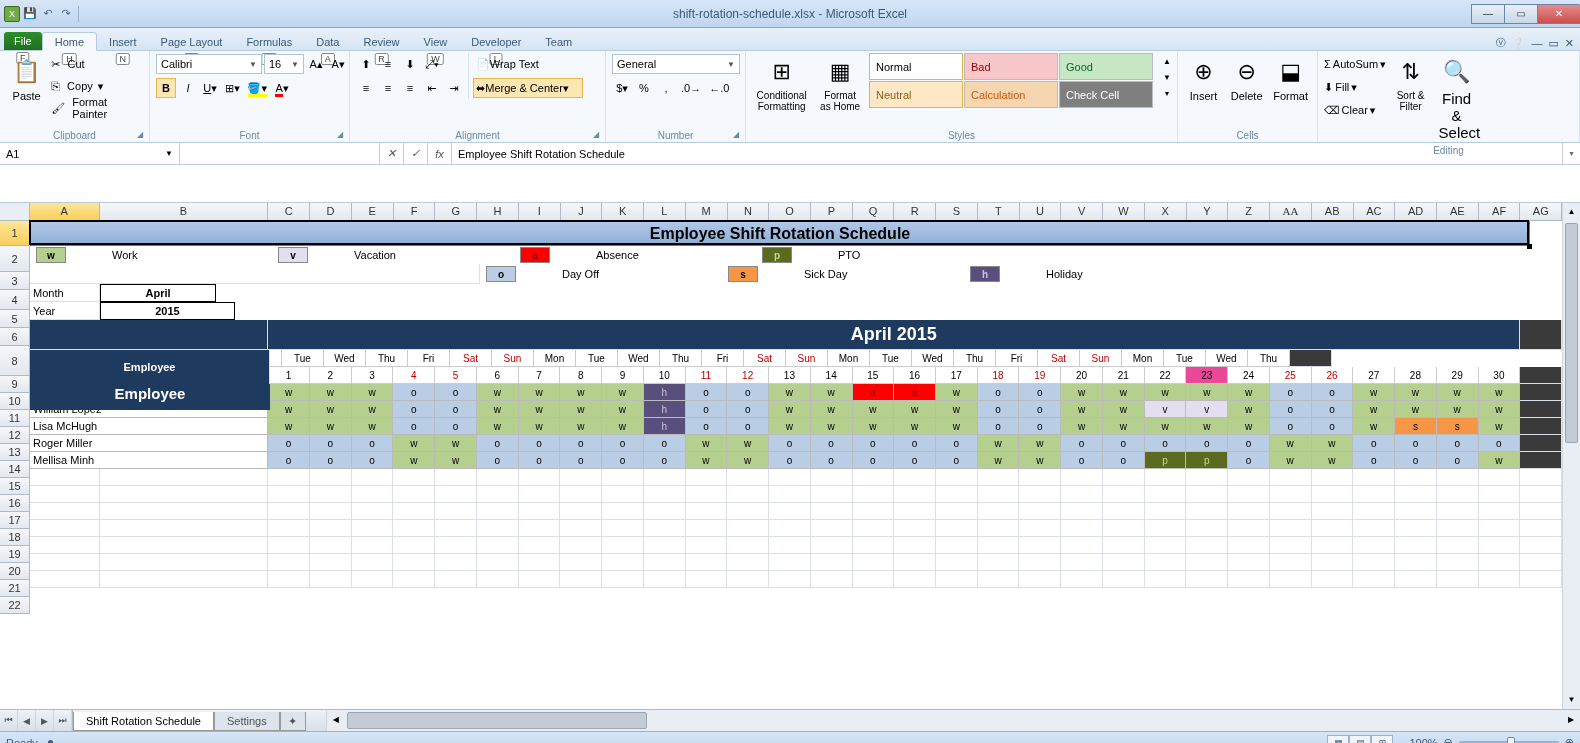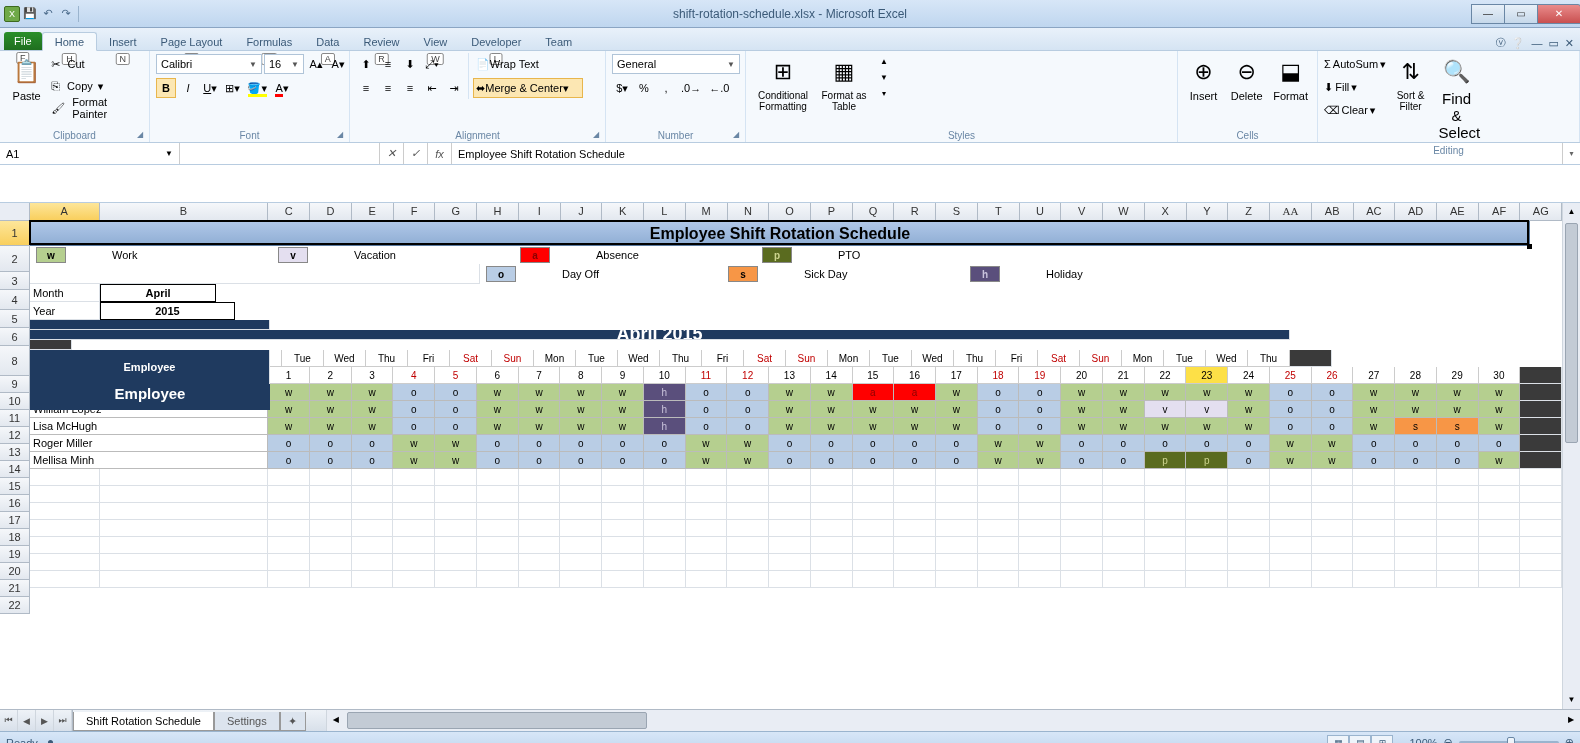--- a/index.html
+++ b/index.html
@@ -210,21 +210,29 @@
   </div>
 
   <div class="rgroup" style="width:432px">
     <div class="rgroup-body">
       <div class="big-btn" style="width:62px">
           <div class="big-icon">⊞</div>
           <div style="font-size:10px">Conditional Formatting</div>
         </div>
       <div class="big-btn" style="width:52px">
           <div class="big-icon">▦</div>
-          <div style="font-size:10px">Format as Table</div>
+          <div style="font-size:10px">Format as Home</div>
+        </div>
+      <div class="style-gallery" id="style-gallery">
+          <div class="style-cell" style="background: rgb(255, 255, 255); color: rgb(0, 0, 0); border-color: rgb(224, 182, 74);">Normal</div>
+          <div class="style-cell" style="background: rgb(248, 199, 201); color: rgb(156, 0, 6);">Bad</div>
+          <div class="style-cell" style="background: rgb(198, 230, 196); color: rgb(5, 106, 34);">Good</div>
+          <div class="style-cell" style="background: rgb(253, 232, 197); color: rgb(138, 95, 19); border-color: rgb(224, 182, 74);">Neutral</div>
+          <div class="style-cell" style="background: rgb(246, 214, 177); color: rgb(197, 90, 17);">Calculation</div>
+          <div class="style-cell" style="background: rgb(127, 127, 127); color: rgb(255, 255, 255);">Check Cell</div>
         </div>
       <div style="display:flex;flex-direction:column;justify-content:space-around;width:14px">
         <div class="sm-btn" style="height:16px;font-size:8px">▲</div>
         <div class="sm-btn" style="height:16px;font-size:8px">▼</div>
         <div class="sm-btn" style="height:16px;font-size:8px">▾</div>
       </div>
     </div>
     <div class="rgroup-label">Styles</div>
   </div>
 
@@ -386,21 +394,21 @@
         </div>
       </div>
       <div class="row" style="height: 18px;">
         <div class="cell" style="width: 70px; height: 18px;">Month</div>
         <div class="cell" style="width: 116px; height: 18px; border: 1px solid rgb(0, 0, 0); justify-content: center; font-weight: bold;">April</div>
       </div>
       <div class="row" style="height: 18px;">
         <div class="cell" style="width: 70px; height: 18px;">Year</div>
         <div class="cell" style="width: 135px; height: 18px; border: 1px solid rgb(0, 0, 0); justify-content: center; font-weight: bold;">2015</div>
       </div>
-      <div class="row" style="height: 30px; flex-direction: column;">
+      <div class="row" style="height: 30px;">
         <div class="cell" style="width: 240px; height: 30px; background: rgb(31, 58, 95);"></div>
         <div class="cell" style="width: 1260px; height: 30px; background: rgb(31, 58, 95); color: rgb(255, 255, 255); justify-content: center; font-weight: bold; font-size: 18px;">April 2015</div>
         <div class="cell" style="width: 42px; height: 30px; background: rgb(58, 58, 58);"></div>
       </div>
       <div class="row" style="height: 17px;">
         <div class="cell" style="width: 240px; height: 34px; background: rgb(31, 58, 95); color: rgb(255, 255, 255); justify-content: center; font-weight: bold; font-size: 14px; border-bottom: none; position: absolute; z-index: 4;">
           <div style="height:34px;display:flex;align-items:center">Employee</div>
         </div>
         <div class="cell shift-cell" style="width: 42px; height: 17px; background: rgb(255, 255, 255); color: rgb(0, 0, 0); border-color: rgb(204, 204, 204);">Wed</div>
         <div class="cell shift-cell" style="width: 42px; height: 17px; background: rgb(255, 255, 255); color: rgb(0, 0, 0); border-color: rgb(204, 204, 204);">Thu</div>
@@ -451,21 +459,21 @@
         <div class="cell shift-cell" style="width: 42px; height: 17px; background: rgb(255, 255, 255); color: rgb(0, 0, 0); border-color: rgb(204, 204, 204);">13</div>
         <div class="cell shift-cell" style="width: 42px; height: 17px; background: rgb(255, 255, 255); color: rgb(0, 0, 0); border-color: rgb(204, 204, 204);">14</div>
         <div class="cell shift-cell" style="width: 42px; height: 17px; background: rgb(255, 255, 255); color: rgb(0, 0, 0); border-color: rgb(204, 204, 204);">15</div>
         <div class="cell shift-cell" style="width: 42px; height: 17px; background: rgb(255, 255, 255); color: rgb(0, 0, 0); border-color: rgb(204, 204, 204);">16</div>
         <div class="cell shift-cell" style="width: 42px; height: 17px; background: rgb(255, 255, 255); color: rgb(0, 0, 0); border-color: rgb(204, 204, 204);">17</div>
         <div class="cell shift-cell" style="width: 42px; height: 17px; background: rgb(255, 255, 255); color: rgb(192, 0, 0); border-color: rgb(204, 204, 204);">18</div>
         <div class="cell shift-cell" style="width: 42px; height: 17px; background: rgb(255, 255, 255); color: rgb(192, 0, 0); border-color: rgb(204, 204, 204);">19</div>
         <div class="cell shift-cell" style="width: 42px; height: 17px; background: rgb(255, 255, 255); color: rgb(0, 0, 0); border-color: rgb(204, 204, 204);">20</div>
         <div class="cell shift-cell" style="width: 42px; height: 17px; background: rgb(255, 255, 255); color: rgb(0, 0, 0); border-color: rgb(204, 204, 204);">21</div>
         <div class="cell shift-cell" style="width: 42px; height: 17px; background: rgb(255, 255, 255); color: rgb(0, 0, 0); border-color: rgb(204, 204, 204);">22</div>
-        <div class="cell shift-cell" style="width: 42px; height: 17px; background: #fde047; color: rgb(0, 0, 0); border-color: rgb(204, 204, 204);">23</div>
+        <div class="cell shift-cell" style="width: 42px; height: 17px; background: #ec4899; color: rgb(0, 0, 0); border-color: rgb(204, 204, 204);">23</div>
         <div class="cell shift-cell" style="width: 42px; height: 17px; background: rgb(255, 255, 255); color: rgb(0, 0, 0); border-color: rgb(204, 204, 204);">24</div>
         <div class="cell shift-cell" style="width: 42px; height: 17px; background: rgb(255, 255, 255); color: rgb(192, 0, 0); border-color: rgb(204, 204, 204);">25</div>
         <div class="cell shift-cell" style="width: 42px; height: 17px; background: rgb(255, 255, 255); color: rgb(192, 0, 0); border-color: rgb(204, 204, 204);">26</div>
         <div class="cell shift-cell" style="width: 42px; height: 17px; background: rgb(255, 255, 255); color: rgb(0, 0, 0); border-color: rgb(204, 204, 204);">27</div>
         <div class="cell shift-cell" style="width: 42px; height: 17px; background: rgb(255, 255, 255); color: rgb(0, 0, 0); border-color: rgb(204, 204, 204);">28</div>
         <div class="cell shift-cell" style="width: 42px; height: 17px; background: rgb(255, 255, 255); color: rgb(0, 0, 0); border-color: rgb(204, 204, 204);">29</div>
         <div class="cell shift-cell" style="width: 42px; height: 17px; background: rgb(255, 255, 255); color: rgb(0, 0, 0); border-color: rgb(204, 204, 204);">30</div>
         <div class="cell" style="width: 42px; height: 17px; background: rgb(58, 58, 58);"></div>
       </div>
       <div class="row" style="height: 17px;">

